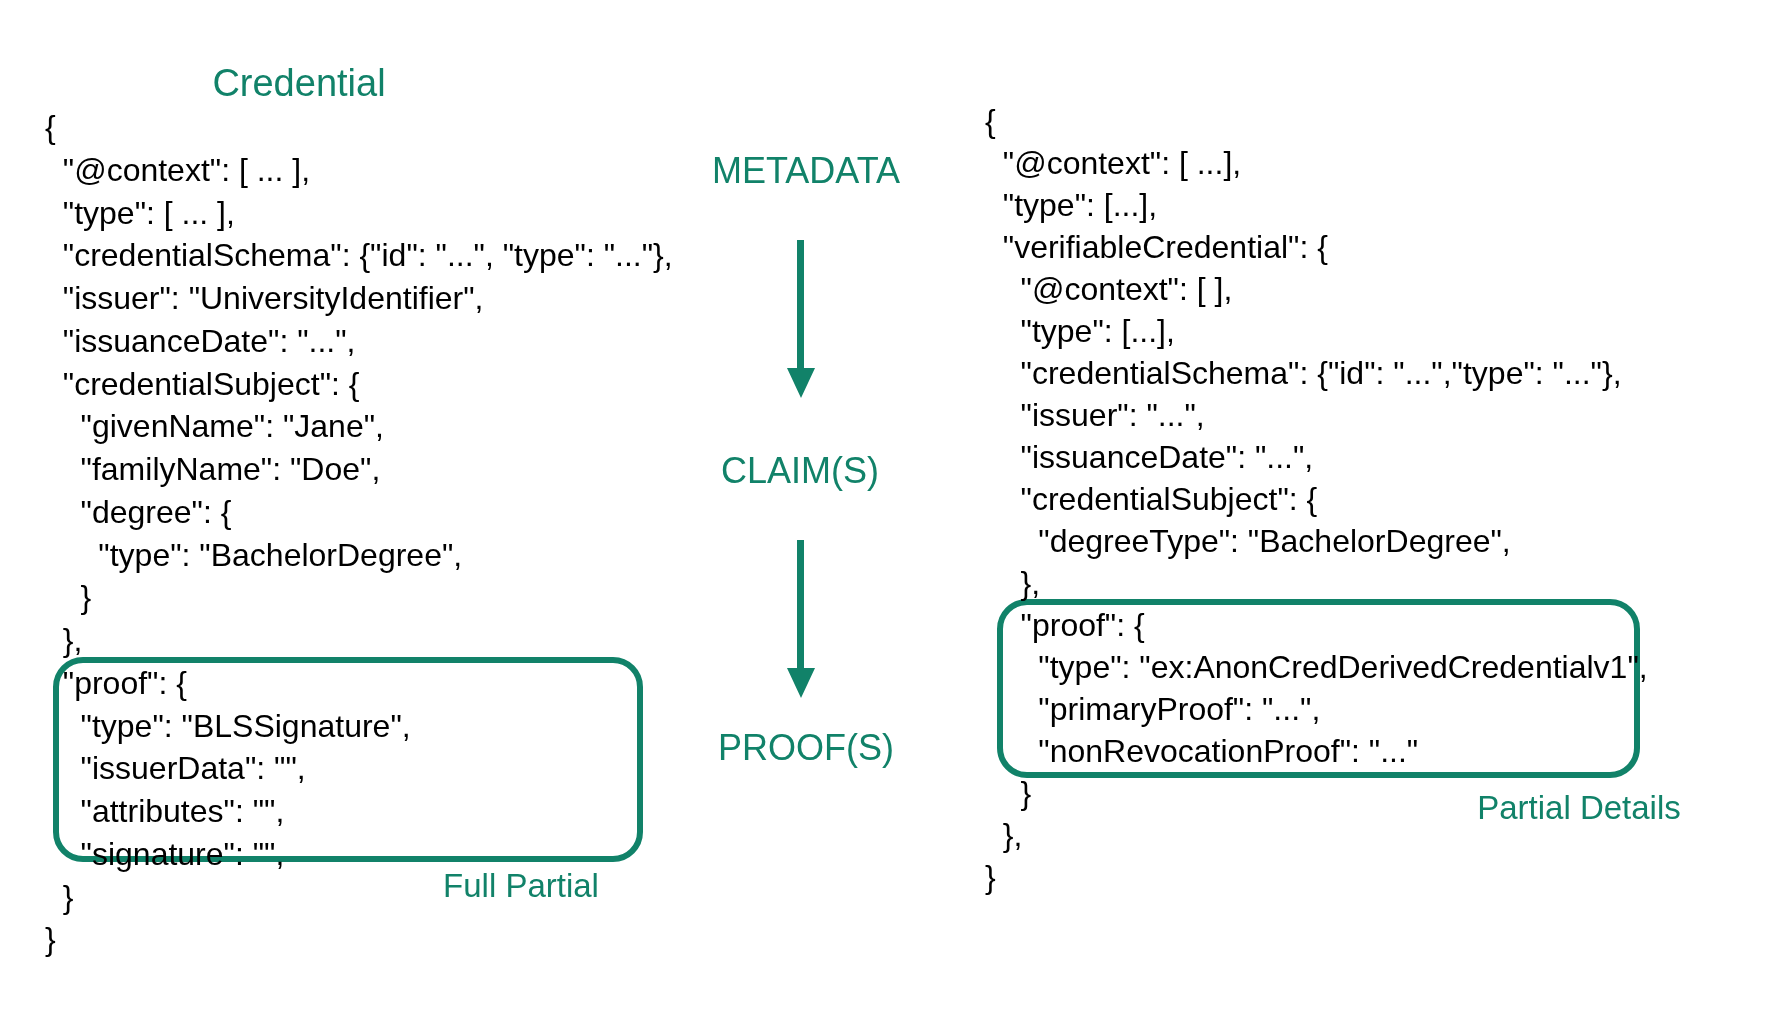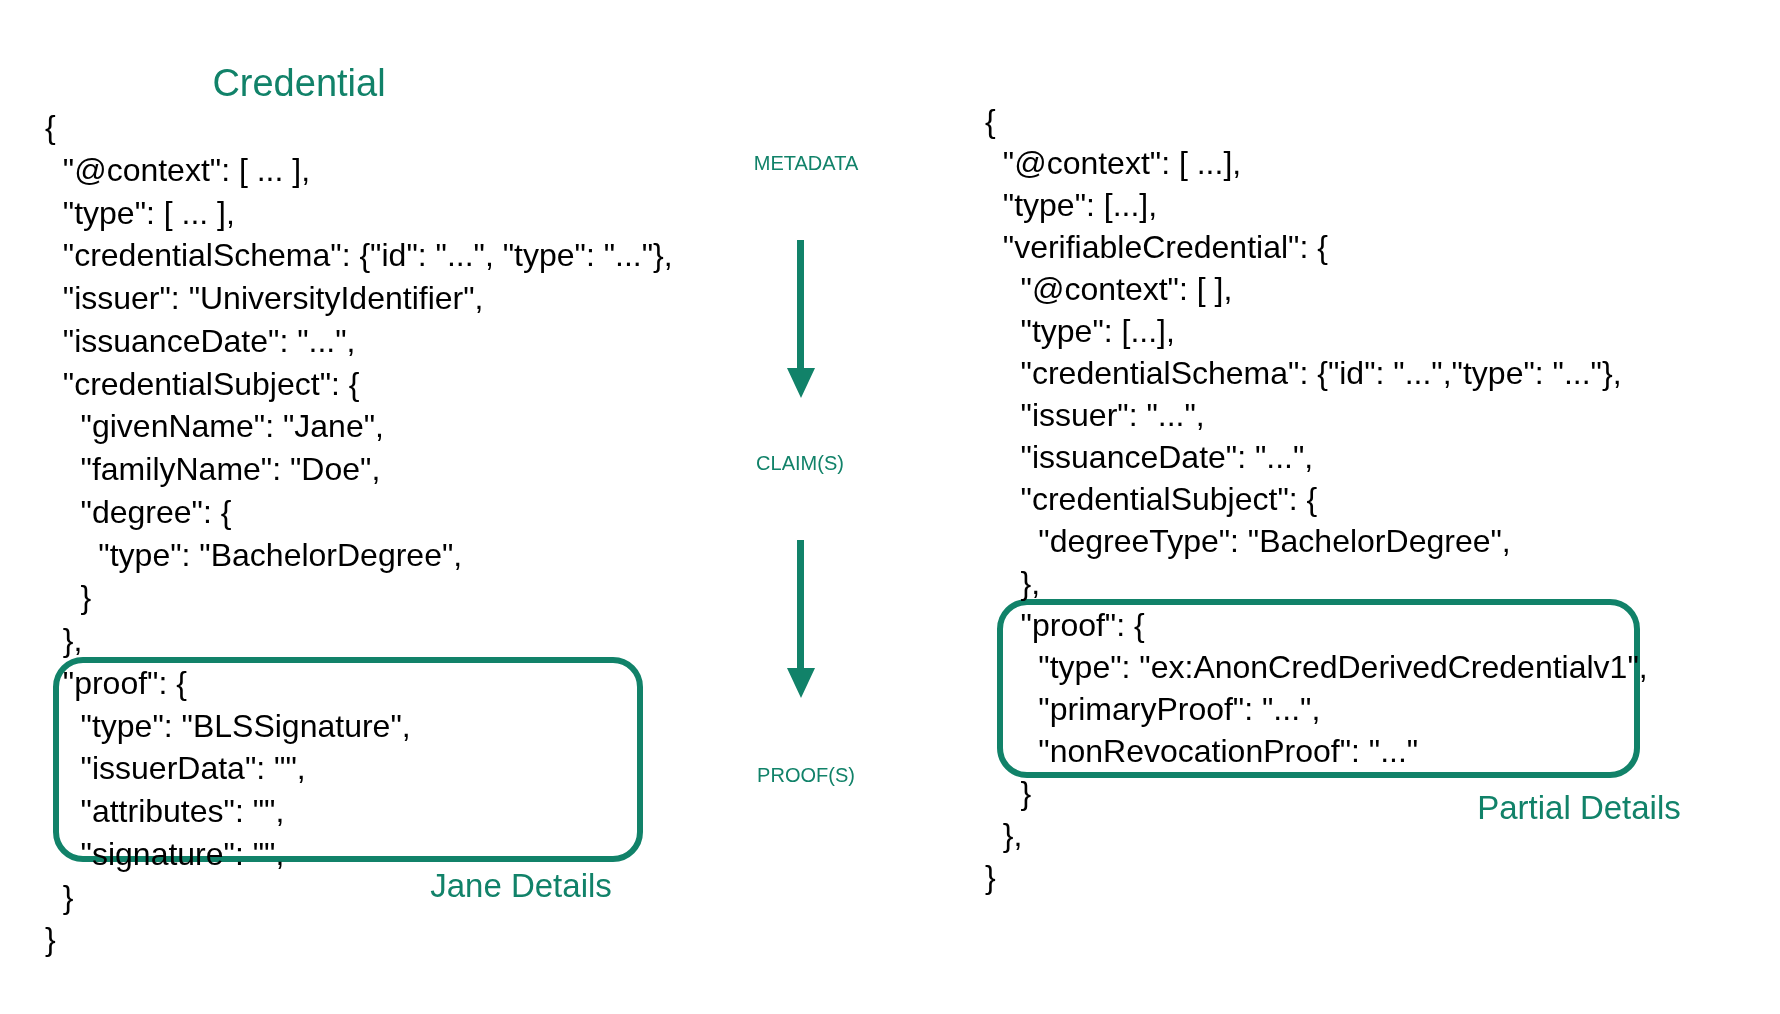--- a/index.html
+++ b/index.html
@@ -60,29 +60,29 @@
     white-space: nowrap;
     transform: translateX(-50%);
     z-index: 4;
   }
   .full-details    { left: 521px;  top: 869px; }
   .partial-details { left: 1579px; top: 791px; }
 
   .mid-label {
     position: absolute;
     color: var(--accent);
-    font-size: 20px;
+    font-size: 36px;
     line-height: 1;
     white-space: nowrap;
     transform: translateX(-50%);
     z-index: 2;
   }
   .label-metadata { left: 806px; top: 153px; }
   .label-claims   { left: 800px; top: 453px; }
-  .label-proofs   { left: 806px; top: 765px; }
+  .label-proofs   { left: 806px; top: 730px; }
 
   .arrow { position: absolute; z-index: 2; }
   .arrow-shaft {
     position: absolute;
     width: 7px;
     left: 0;
     background: var(--accent);
   }
   .arrow-head {
     position: absolute;
@@ -121,21 +121,21 @@
   "proof": {
     "type": "BLSSignature",
     "issuerData": "",
     "attributes": "",
     "signature": "",
   }
 }</pre>
 
   <div class="proof-box left-proof-box"></div>
 
-  <div class="box-label full-details">Jane Details</div>
+  <div class="box-label full-details">Full Partial</div>
 
   <div class="mid-label label-metadata">METADATA</div>
 
   <div class="arrow arrow-1">
     <div class="arrow-shaft"></div>
     <div class="arrow-head"></div>
   </div>
 
   <div class="mid-label label-claims">CLAIM(S)</div>
 

